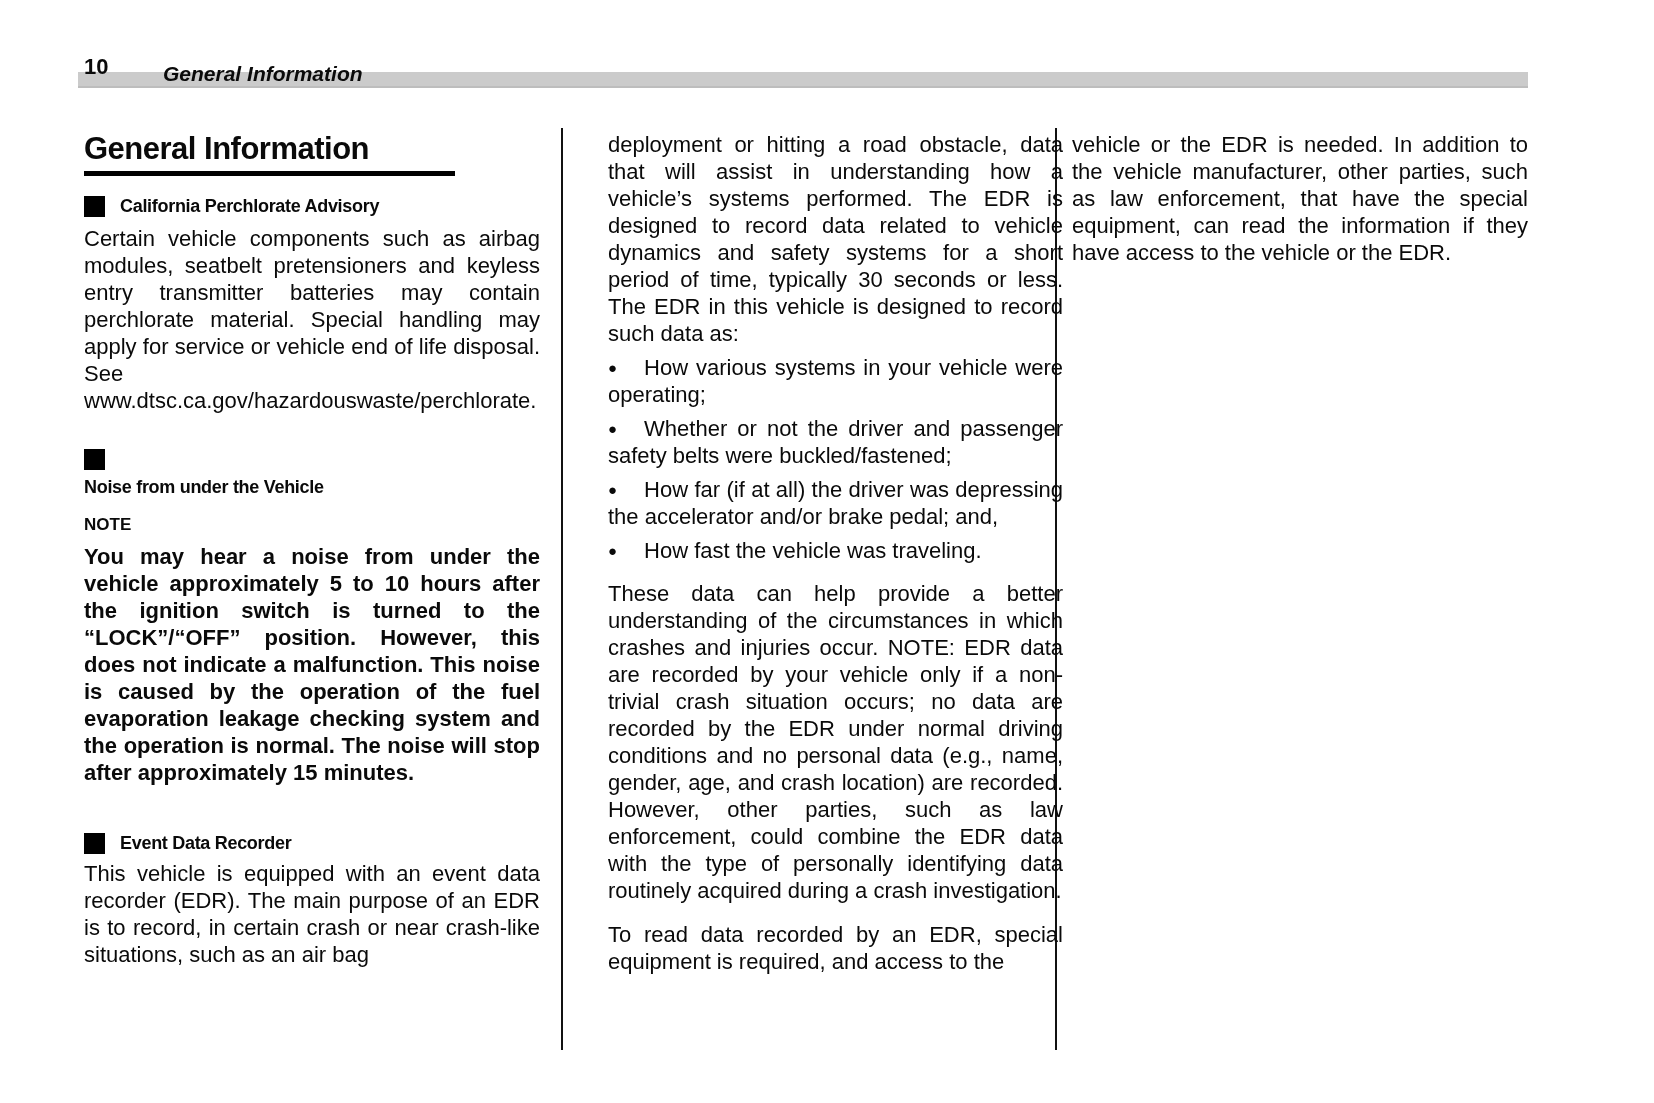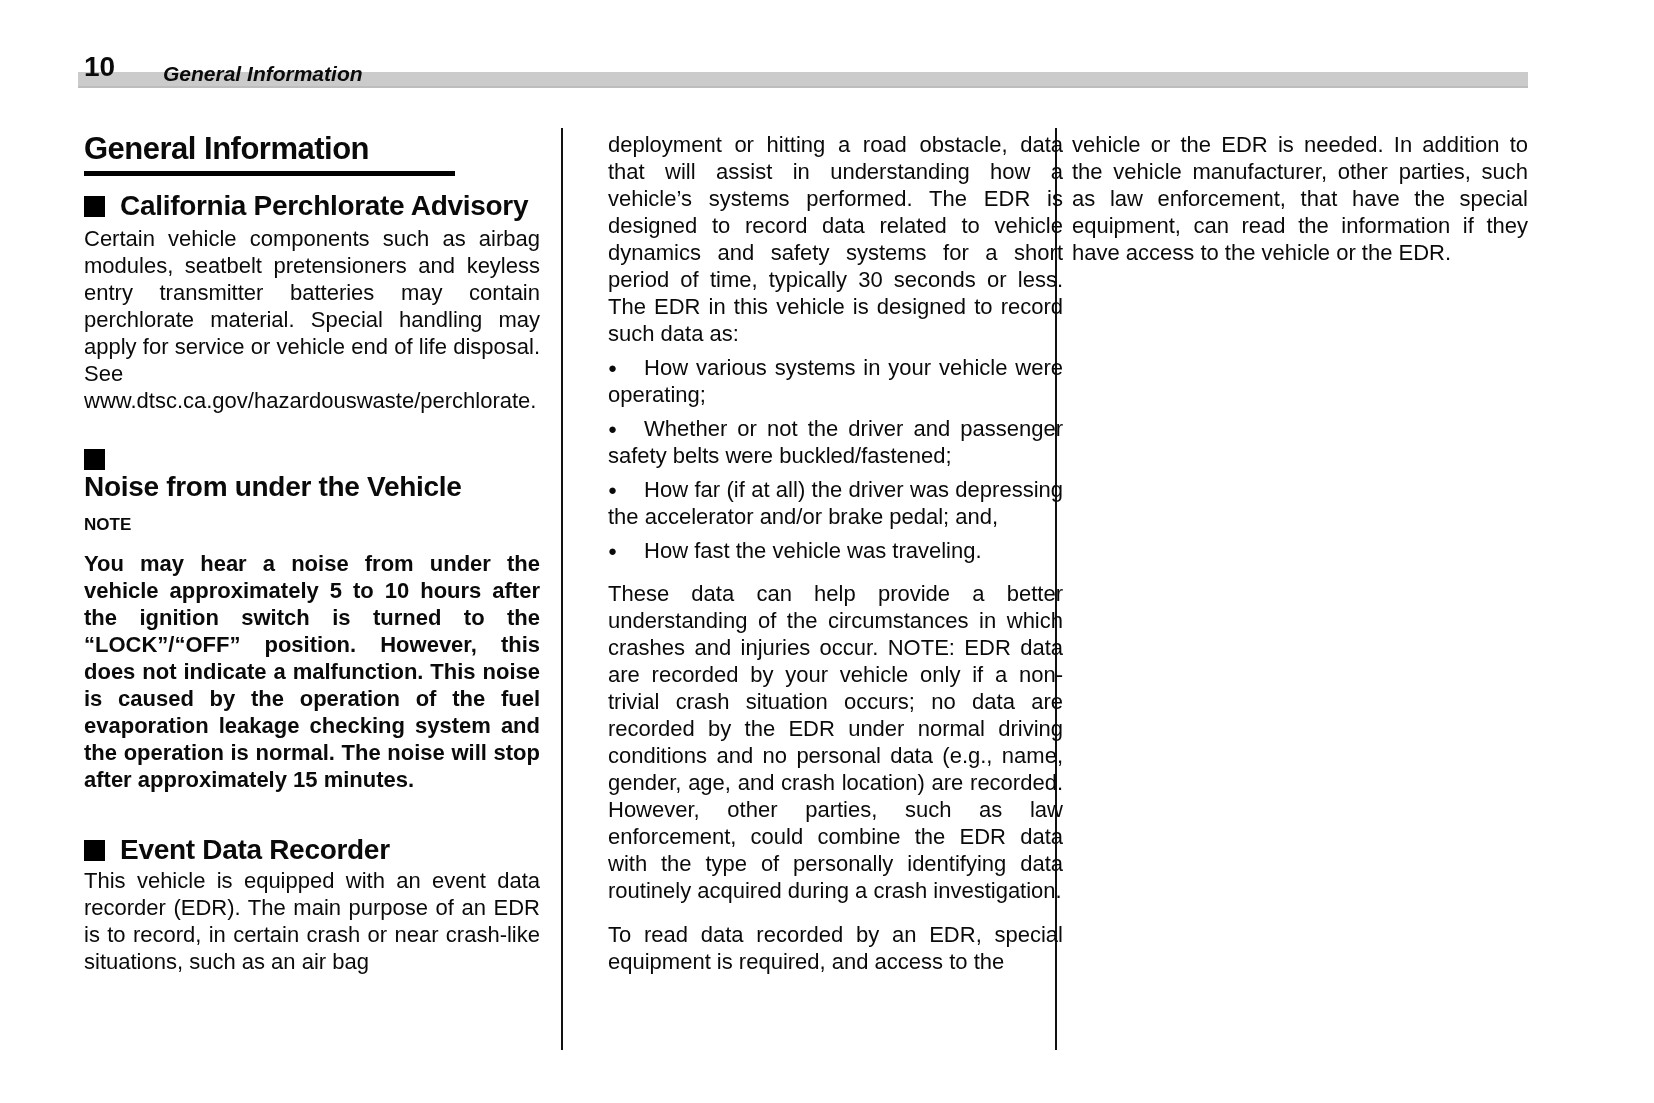--- a/index.html
+++ b/index.html
@@ -11,21 +11,21 @@
     font-family: "Liberation Sans", sans-serif;
     color: #0a0a0a;
     overflow: hidden;
   }
 
   
   .pagenum {
     position: absolute;
     left: 84px;
     top: 50px;
-    font-size: 28px;
+    font-size: 22px;
     font-weight: bold;
     z-index: 2;
     line-height: 34px;
   }
   .headerbar {
     position: absolute;
     left: 78px;
     top: 72px;
     width: 1450px;
     height: 14px;
@@ -76,21 +76,21 @@
   }
   .title-rule {
     height: 5px;
     background: #000000;
     width: 371px;
     margin-top: 4px;
   }
 
   .heading {
     display: flex;
-    font-size: 28px;
+    font-size: 18px;
     font-weight: bold;
     line-height: 34px;
     text-align: left;
     letter-spacing: -0.3px;
   }
   .sq {
     width: 21px;
     height: 21px;
     background: #000000;
     flex: none;
@@ -108,21 +108,21 @@
   .h-advisory   { margin-top: 13px; }
   .p-perchlorate{ margin-top: 2px; }
   .h-noise      { margin-top: 28px; flex-direction: column; }
   .note-label {
     margin-top: 6px;
     font-size: 17px;
     font-weight: bold;
     line-height: 30px;
     text-align: left;
   }
-  .p-note       { margin-top: 10px; }
+  .p-note       { margin-top: 3px; }
   .h-edr        { margin-top: 40px; }
   .p-edr        { margin-top: 0; }
 
   
   .bullet { font-size: 22px; line-height: 27px; margin-top: 7px; }
   .dot {
     display: inline-block;
     font-size: 15px;
     vertical-align: 2px;
     margin-right: 27px;

